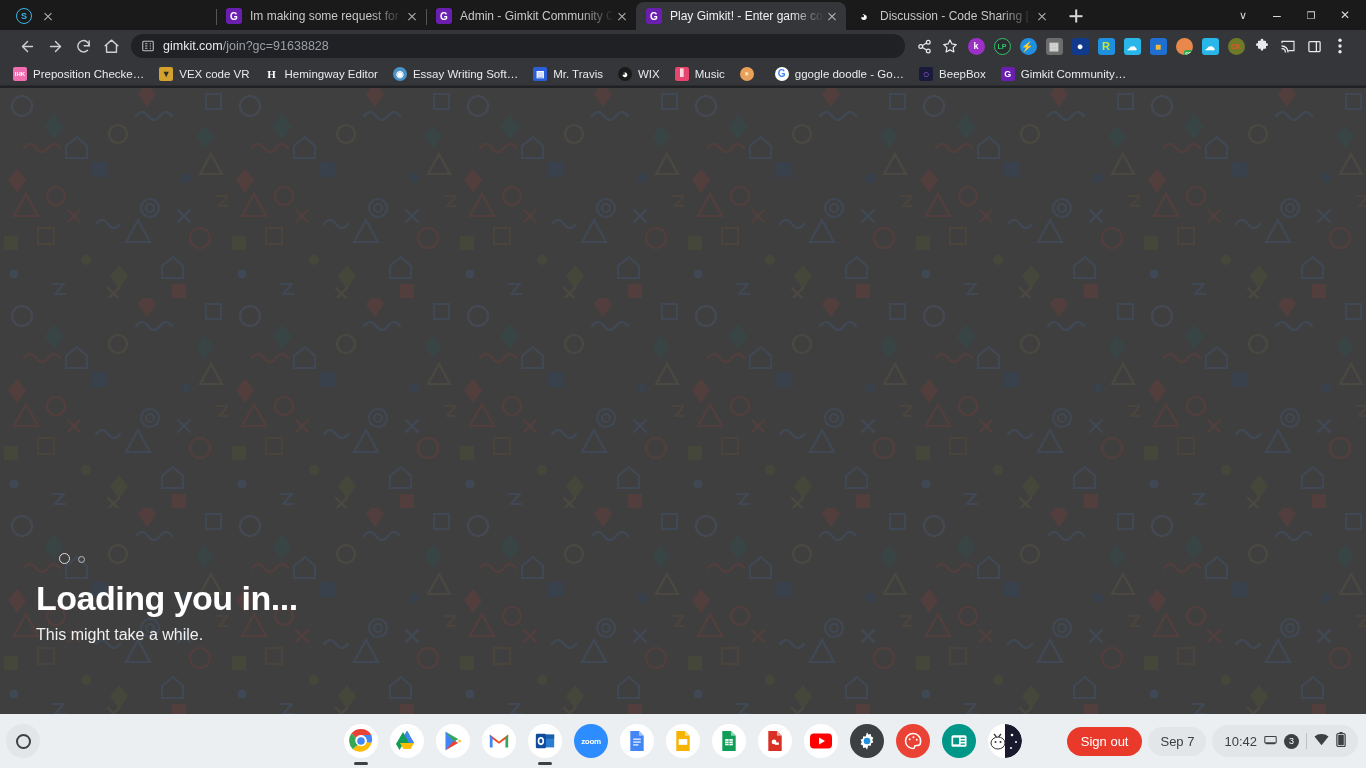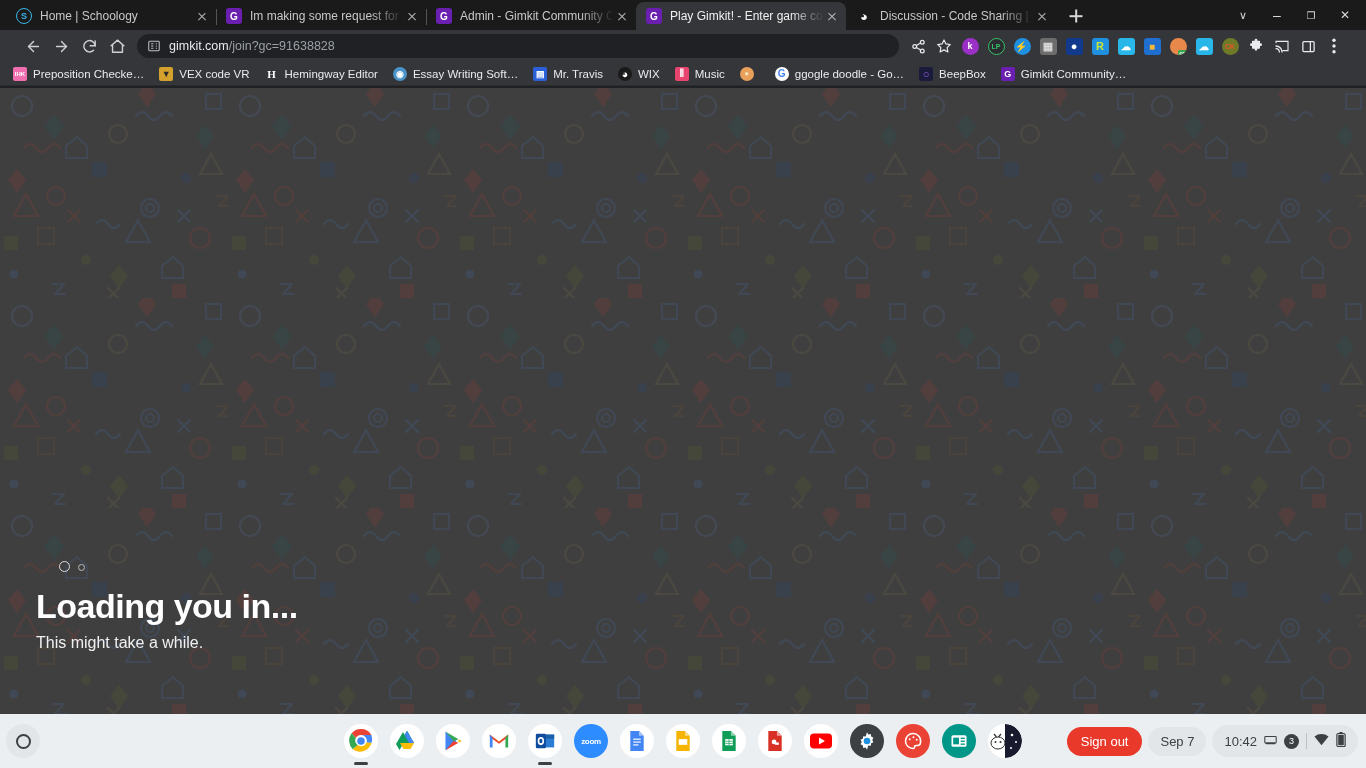--- a/index.html
+++ b/index.html
@@ -70,21 +70,21 @@
   }
   .winbtn {
     width: 34px; height: 30px; display:flex; align-items:center;
     justify-content:center; color:#d8d8d8; font-size:12px;
     position: relative;
   }
 
   
   .toolbar {
     height: 32px; background: #35363a; display: flex; align-items: center;
-    padding: 0 19px;
+    padding: 0 13px;
   }
   .navbtn {
     width: 28px; height: 28px; display:flex; align-items:center;
     justify-content:center; color: #cfd0d1; flex: 0 0 28px;
   }
   .navbtn svg { display:block; }
   .omnibox {
     flex: 1 1 auto; height: 24px; background: #202124; border-radius: 13px;
     display: flex; align-items: center; padding: 0 10px; margin: 0 6px;
     min-width: 0;
@@ -128,21 +128,21 @@
   .page {
     position: absolute; left:0; top: 88px; width: 1366px; height: 632px;
     background: #565656; overflow: hidden;
   }
   .pattern { position:absolute; inset:0; }
   .shade {
     position:absolute; inset:0;
     background: rgba(30,30,30,0.42);
   }
   .loadwrap {
-    position: absolute; left: 36px; bottom: 68px; z-index: 5;
+    position: absolute; left: 36px; bottom: 76px; z-index: 5;
   }
   .spinner { margin-bottom: 14px; height: 14px; position: relative; }
   .spinner .c1 {
     position:absolute; left: 23px; top: 0px;
     width: 11px; height: 11px; border: 1.6px solid #ddd; border-radius: 50%;
   }
   .spinner .c2 {
     position:absolute; left: 42px; top: 3px;
     width: 7px; height: 7px; border: 1.4px solid #bbb; border-radius: 50%;
   }
@@ -203,21 +203,20 @@
   .vdiv { width:1px; height:16px; background:#bdc1c6; }
 </style>
 </head>
 <body>
 
 <div class="browser">
 
   <div class="tabstrip">
     <div class="tab">
       <span class="favicon" style="background:#1a1a1a;color:#37b6e9;border:1.5px solid #37b6e9;border-radius:50%;font-size:9px;">S</span>
-      <span class="ttl">Home | Schoology</span>
       <span class="tclose"></span>
       <span class="sep"></span>
     </div>
 
     <div class="tab">
       <span class="favicon" style="background:#6b1fb1;color:#fff;">G</span>
       <span class="ttl">Im making some request for peo</span>
       <span class="tclose"></span>
       <span class="sep"></span>
     </div>

